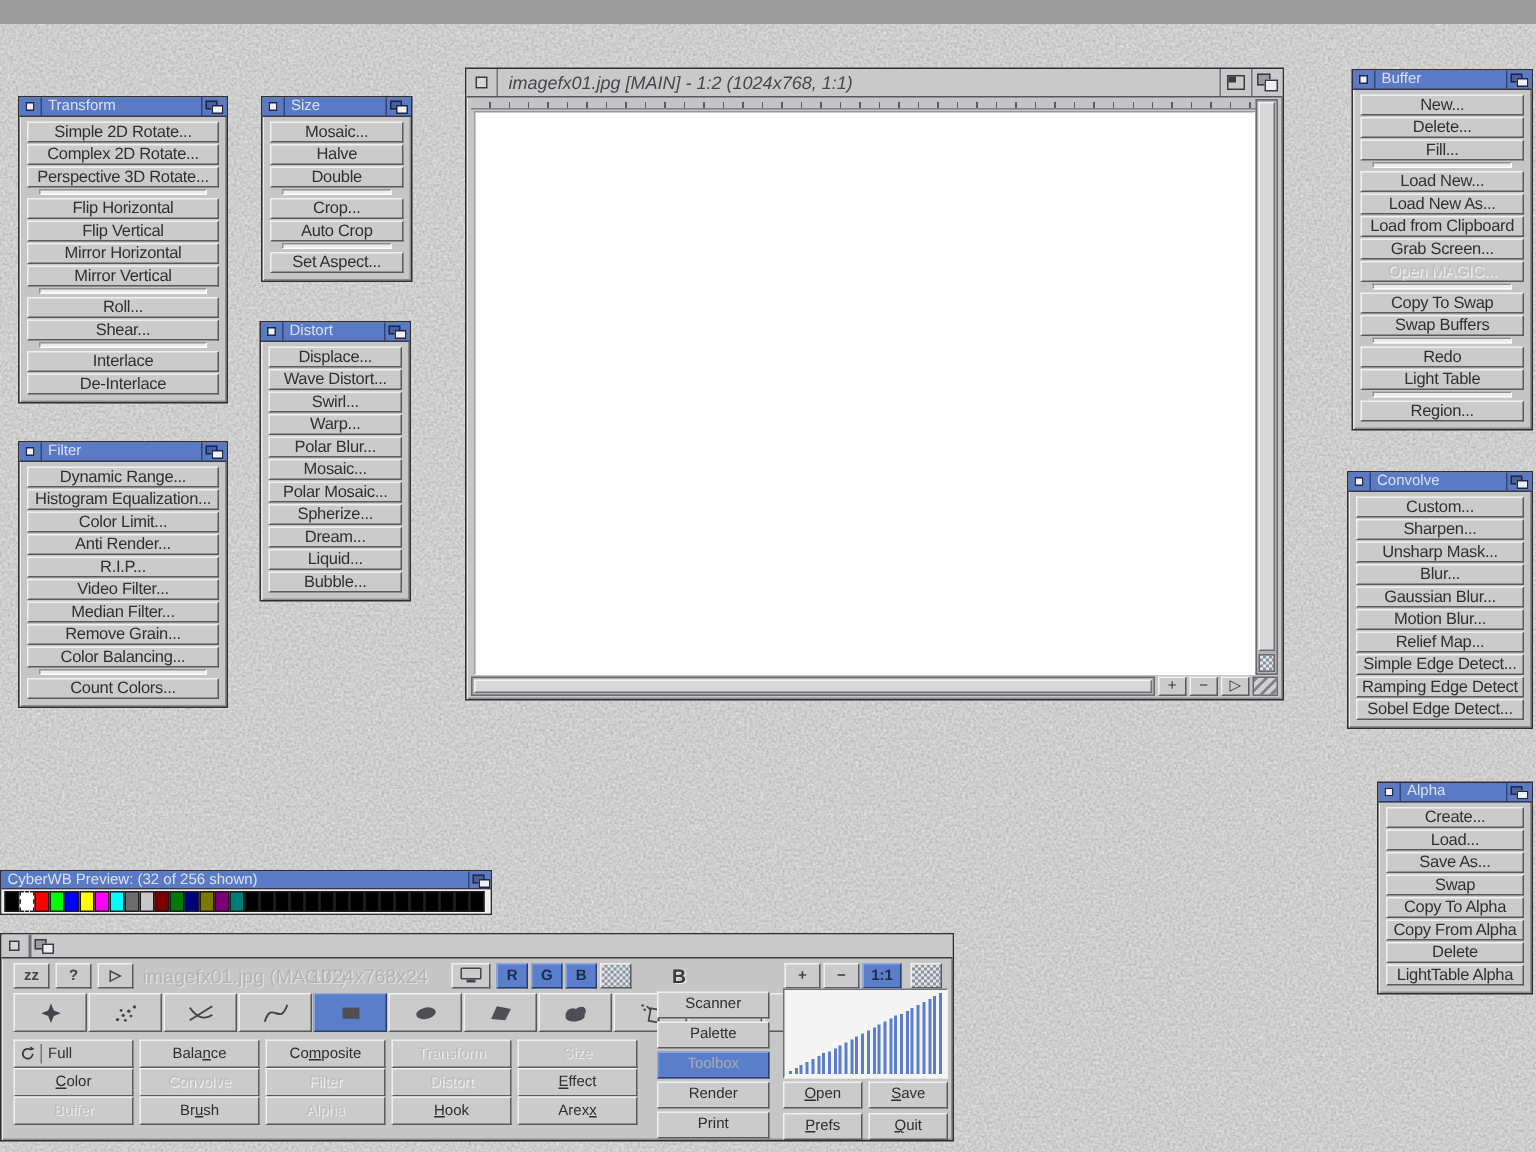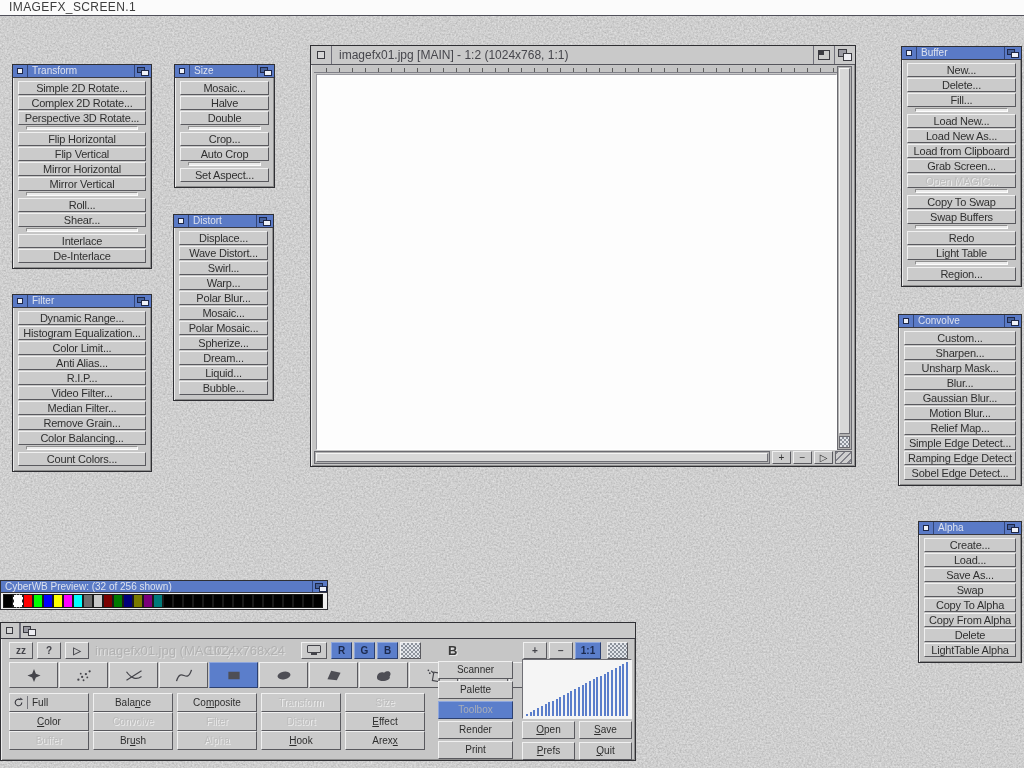--- a/index.html
+++ b/index.html
@@ -25,21 +25,21 @@
   .gad.depth .b { position:absolute; left:2px; top:2px; width:8px; height:6px; border:1px solid #1e2747; background:#46619c; }
   .gad.depth .f { position:absolute; left:6px; top:5px; width:8px; height:6px; border:1px solid #1e2747; background:#eef1f8; }
   .pbody { padding:3px 5px 4px 5px; }
   .abtn { height:14px; margin-bottom:1px; background:#cbcbcb; border:1px solid; border-color:#f0f0f0 #59595e #59595e #f0f0f0;
     font-size:11px; line-height:12px; letter-spacing:-.2px; text-align:center; color:#303030; white-space:nowrap; overflow:hidden; }
   .abtn.ghost { color:#bdbdbd; text-shadow:1px 1px 0 #ececec; }
   .groove { height:4px; margin:1px 8px 2px 8px; background:#ebebeb; border:1px solid #8f8f8f; border-right-color:#fdfdfd; border-bottom-color:#fdfdfd; }
 
   
   .imgwin { left:310px; top:45px; width:546px; height:422px; }
-  .tbar.main { height:19px; background:#c9c9c9; color:#46464c; border-bottom:1px solid #55555c; }
+  .tbar.main { height:19px; background:#c9c9c9; color:#46464c; border-bottom:1px solid #55555c;font-style:italic; }
   .mtitle { flex:1; font-size:12px; line-height:18px; padding-left:7px; white-space:nowrap; overflow:hidden; }
   .mgad { position:relative; width:21px; flex:0 0 auto; }
   .mgad.close { border-right:1px solid #70707a; }
   .mgad.close i { position:absolute; left:6px; top:5px; width:8px; height:8px; border:1px solid #3a3a40; background:#d6d6d6; }
   .mgad.zoomg, .mgad.depthg { border-left:1px solid #70707a; }
   .mgad.zoomg .zo { position:absolute; left:4px; top:4px; width:12px; height:10px; border:1px solid #3a3a40; }
   .mgad.zoomg .zi { position:absolute; left:5px; top:5px; width:5px; height:4px; background:#3a3a40; }
   .mgad.depthg .db { position:absolute; left:3px; top:3px; width:9px; height:8px; border:1px solid #3a3a40; background:#9a9aa2; }
   .mgad.depthg .df { position:absolute; left:8px; top:7px; width:9px; height:8px; border:1px solid #3a3a40; background:#ededf2; }
   .ruler { position:absolute; top:20px; left:3px; right:18px; height:7px; background-color:#c4c4c4;
@@ -130,23 +130,20 @@
       <feComponentTransfer>
         <feFuncR type="linear" slope="0.5" intercept="0.37"></feFuncR>
         <feFuncG type="linear" slope="0.5" intercept="0.37"></feFuncG>
         <feFuncB type="linear" slope="0.5" intercept="0.37"></feFuncB>
         <feFuncA type="linear" slope="0" intercept="1"></feFuncA>
       </feComponentTransfer>
     </filter>
     <rect width="1024" height="752" filter="url(#stucco)"></rect>
   </svg>
 
-  <div class="screen-titlebar">
-    <span>IMAGEFX_SCREEN.1</span>
-  </div>
 
   <div id="floating-panels">
       <div class="awin" style="left: 12px; top: 64px; width: 140px;">
         <div class="tbar blue">
           <span class="gad close">
             <i></i>
           </span>
           <span class="ttext">Transform</span>
           <span class="gad depth">
             <i class="b"></i>
@@ -225,21 +222,21 @@
           <span class="ttext">Filter</span>
           <span class="gad depth">
             <i class="b"></i>
             <i class="f"></i>
           </span>
         </div>
         <div class="pbody">
           <div class="abtn">Dynamic Range...</div>
           <div class="abtn">Histogram Equalization...</div>
           <div class="abtn">Color Limit...</div>
-          <div class="abtn">Anti Alias...</div>
+          <div class="abtn">Anti Render...</div>
           <div class="abtn">R.I.P...</div>
           <div class="abtn">Video Filter...</div>
           <div class="abtn">Median Filter...</div>
           <div class="abtn">Remove Grain...</div>
           <div class="abtn">Color Balancing...</div>
           <div class="groove"></div>
           <div class="abtn">Count Colors...</div>
         </div>
       </div>
       <div class="awin" style="left: 901px; top: 46px; width: 121px;">

